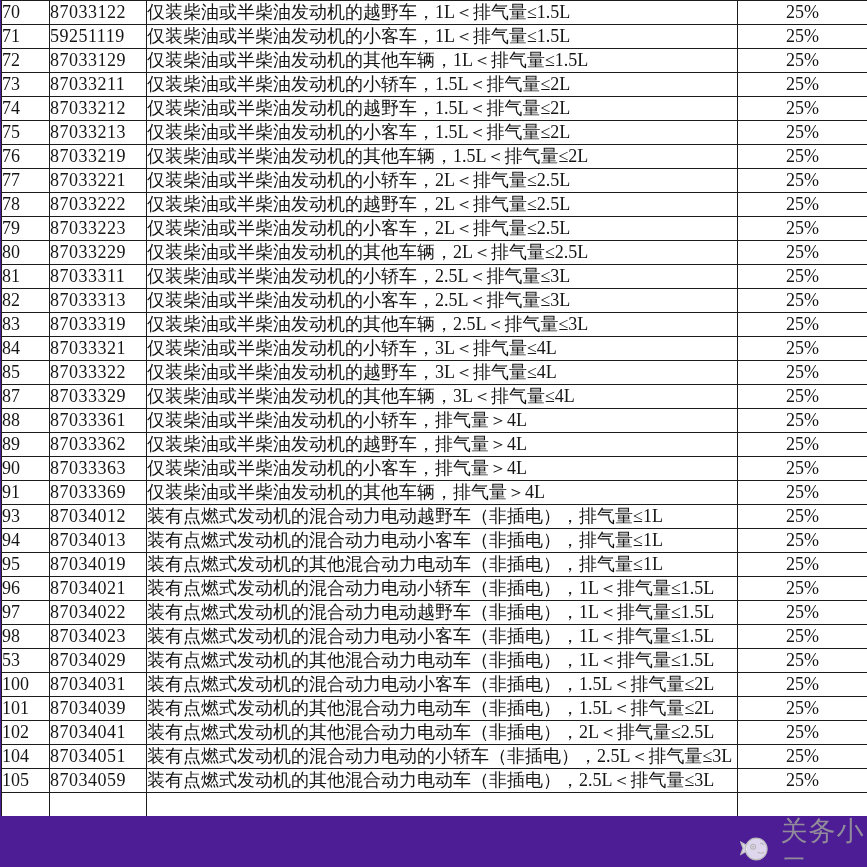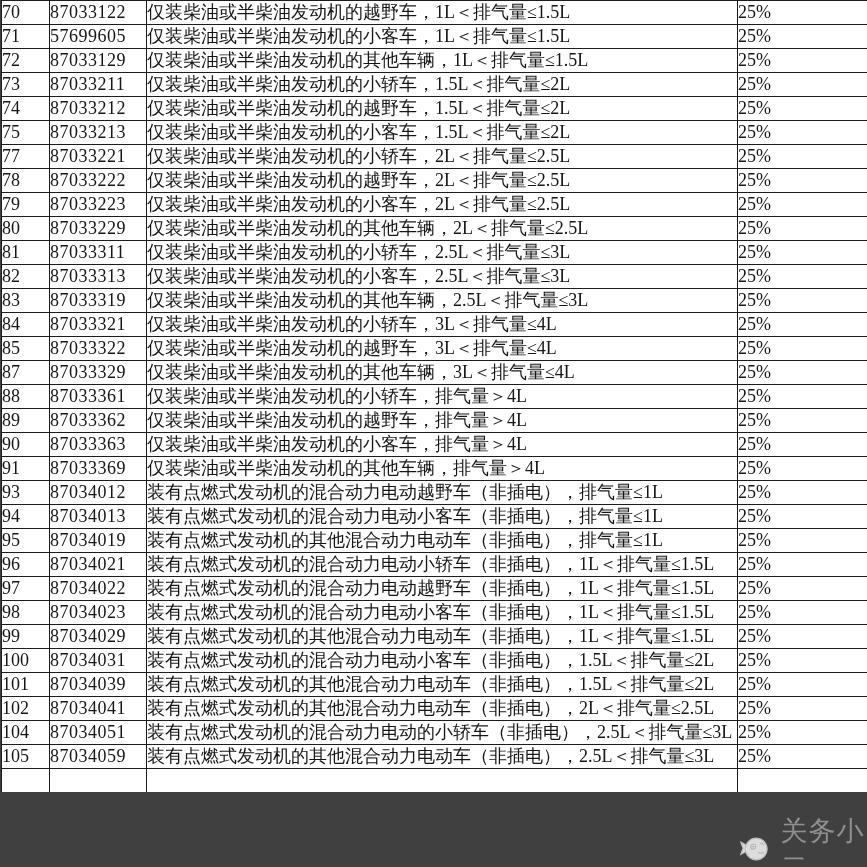--- a/index.html
+++ b/index.html
@@ -5,21 +5,21 @@
   html, body {
     margin: 0;
     padding: 0;
     background: #ffffff;
   }
   .page {
     position: relative;
     width: 867px;
     height: 867px;
     overflow: hidden;
-    background: #404040;
+    background: #4c1d95;
     font-family: "Liberation Serif", "DejaVu Serif", serif;
     color: #151515;
   }
   table.tariff {
     border-collapse: collapse;
     table-layout: fixed;
     width: 866px;
     margin-left: 1px;
   }
   table.tariff td {
@@ -28,21 +28,21 @@
     padding: 0;
     overflow: hidden;
     white-space: nowrap;
     font-size: 18px;
     line-height: 23px;
     background: #ffffff;
   }
   td.c-no   { padding-left: 5px; }
   td.c-code { padding-left: 8px; letter-spacing: 0.5px; margin-left: 15px; }
   td.c-desc { padding-left: 5px; }
-  td.c-rate { }
+  td.c-rate { text-align: center; }
   tr.partial td { border-bottom: none; }
 
   .watermark {
     position: absolute;
     left: 740px;
     top: 813px;
     display: flex;
     align-items: center;
     gap: 11px;
     pointer-events: none;
@@ -71,21 +71,21 @@
     </colgroup>
     <tbody>
         <tr>
           <td class="c-no">70</td>
           <td class="c-code">87033122</td>
           <td class="c-desc">仅装柴油或半柴油发动机的越野车，1L＜排气量≤1.5L</td>
           <td class="c-rate">25%</td>
         </tr>
         <tr>
           <td class="c-no">71</td>
-          <td class="c-code">57699605</td>
+          <td class="c-code">59251119</td>
           <td class="c-desc">仅装柴油或半柴油发动机的小客车，1L＜排气量≤1.5L</td>
           <td class="c-rate">25%</td>
         </tr>
         <tr>
           <td class="c-no">72</td>
           <td class="c-code">87033129</td>
           <td class="c-desc">仅装柴油或半柴油发动机的其他车辆，1L＜排气量≤1.5L</td>
           <td class="c-rate">25%</td>
         </tr>
         <tr>
@@ -100,20 +100,26 @@
           <td class="c-desc">仅装柴油或半柴油发动机的越野车，1.5L＜排气量≤2L</td>
           <td class="c-rate">25%</td>
         </tr>
         <tr>
           <td class="c-no">75</td>
           <td class="c-code">87033213</td>
           <td class="c-desc">仅装柴油或半柴油发动机的小客车，1.5L＜排气量≤2L</td>
           <td class="c-rate">25%</td>
         </tr>
         <tr>
+          <td class="c-no">76</td>
+          <td class="c-code">87033219</td>
+          <td class="c-desc">仅装柴油或半柴油发动机的其他车辆，1.5L＜排气量≤2L</td>
+          <td class="c-rate">25%</td>
+        </tr>
+        <tr>
           <td class="c-no">77</td>
           <td class="c-code">87033221</td>
           <td class="c-desc">仅装柴油或半柴油发动机的小轿车，2L＜排气量≤2.5L</td>
           <td class="c-rate">25%</td>
         </tr>
         <tr>
           <td class="c-no">78</td>
           <td class="c-code">87033222</td>
           <td class="c-desc">仅装柴油或半柴油发动机的越野车，2L＜排气量≤2.5L</td>
           <td class="c-rate">25%</td>
@@ -220,21 +226,21 @@
           <td class="c-desc">装有点燃式发动机的混合动力电动越野车（非插电），1L＜排气量≤1.5L</td>
           <td class="c-rate">25%</td>
         </tr>
         <tr>
           <td class="c-no">98</td>
           <td class="c-code">87034023</td>
           <td class="c-desc">装有点燃式发动机的混合动力电动小客车（非插电），1L＜排气量≤1.5L</td>
           <td class="c-rate">25%</td>
         </tr>
         <tr>
-          <td class="c-no">99</td>
+          <td class="c-no">53</td>
           <td class="c-code">87034029</td>
           <td class="c-desc">装有点燃式发动机的其他混合动力电动车（非插电），1L＜排气量≤1.5L</td>
           <td class="c-rate">25%</td>
         </tr>
         <tr>
           <td class="c-no">100</td>
           <td class="c-code">87034031</td>
           <td class="c-desc">装有点燃式发动机的混合动力电动小客车（非插电），1.5L＜排气量≤2L</td>
           <td class="c-rate">25%</td>
         </tr>

